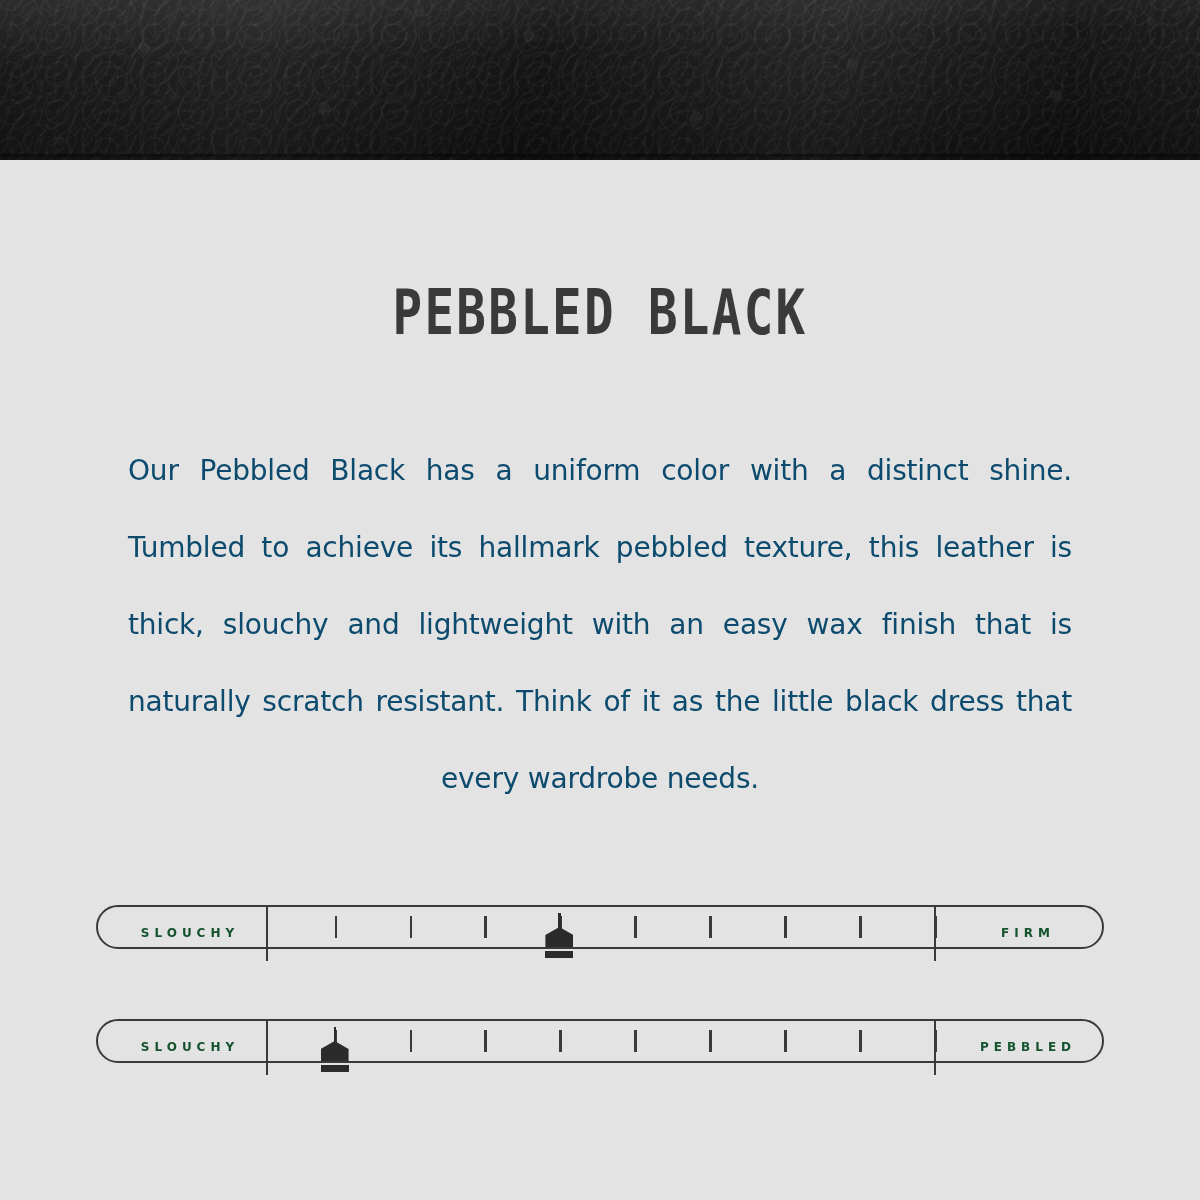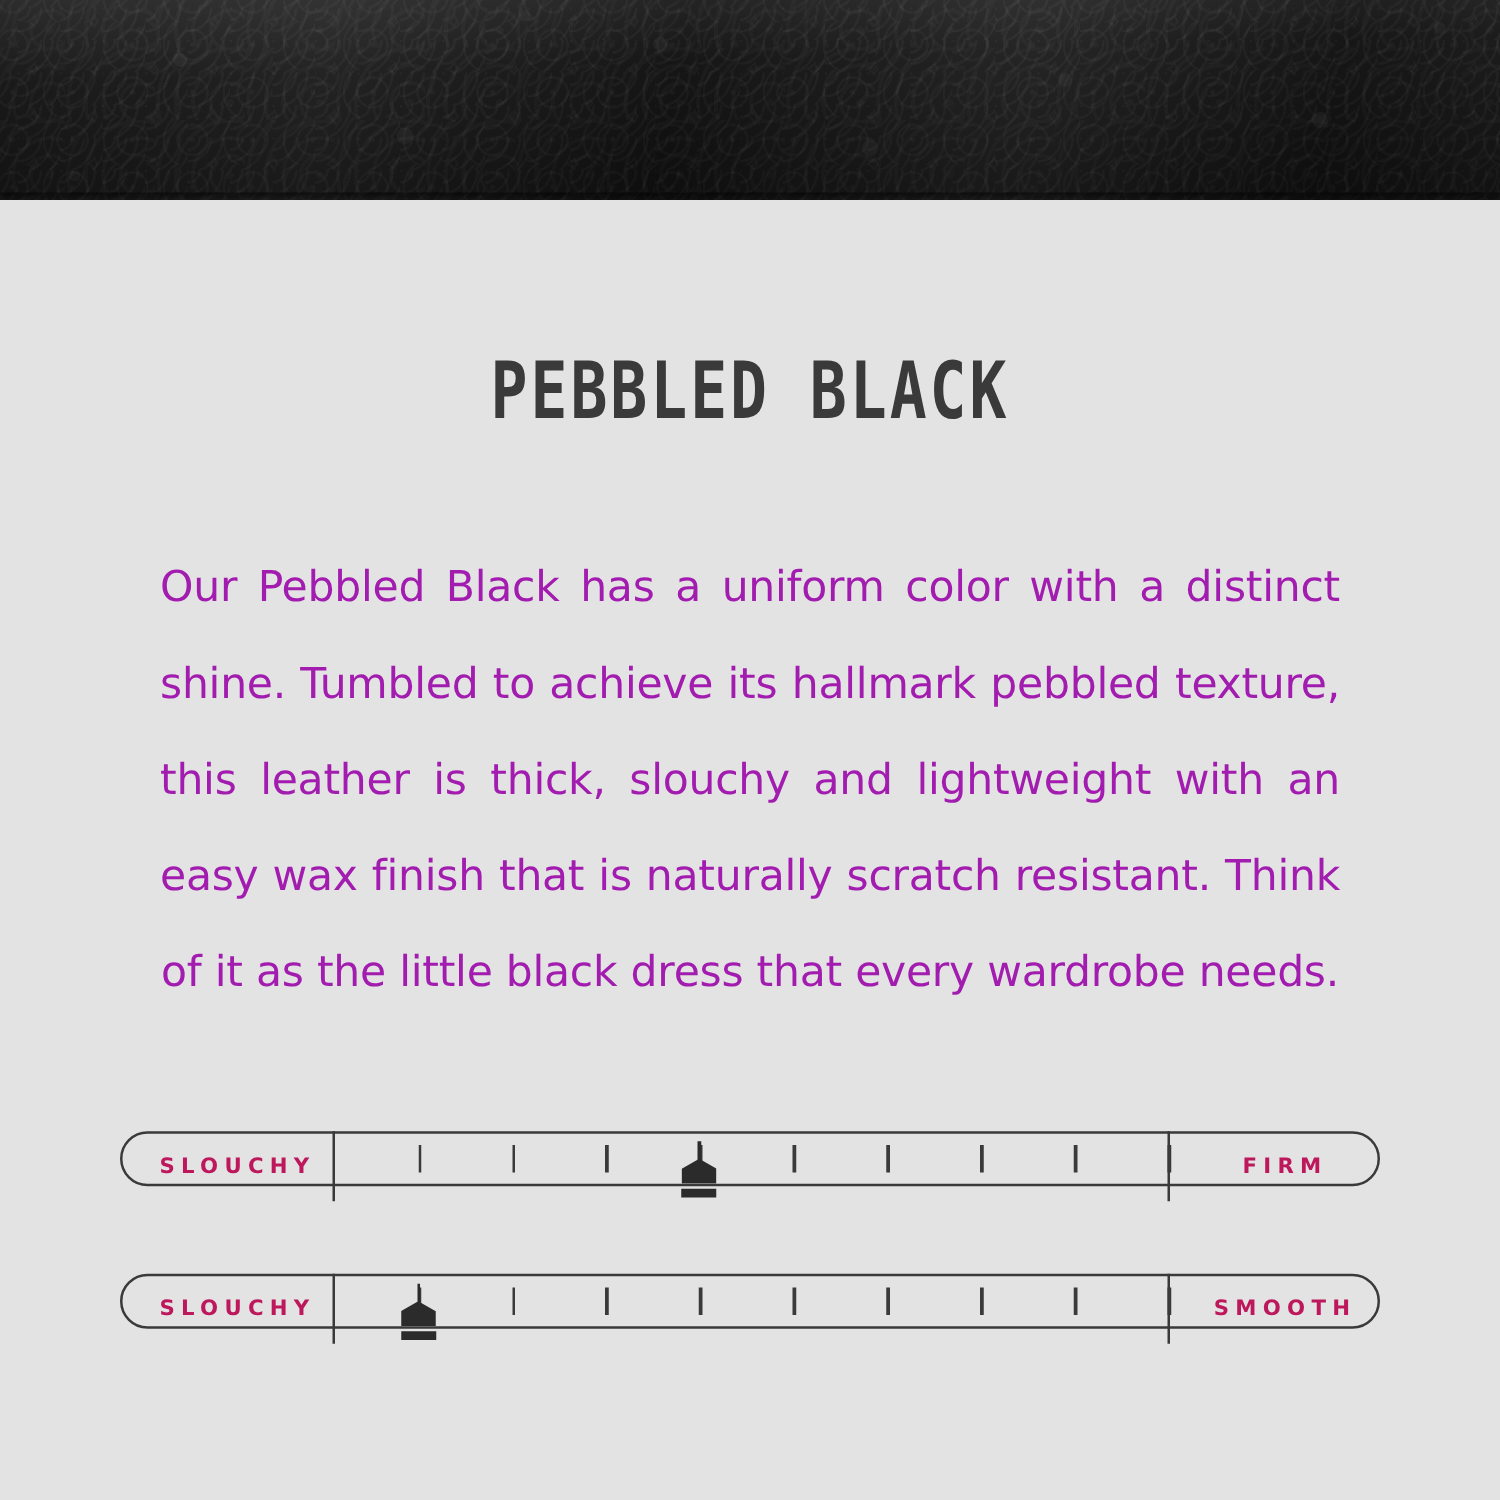--- a/index.html
+++ b/index.html
@@ -83,22 +83,22 @@
   }
 
   
   .description {
     position: absolute;
     left: 128px;
     top: 432px;
     width: 944px;
     text-align: justify;
     text-align-last: center;
-    color: #a21caf;
-    font-size: 34px;
+    color: #0c4a6e;
+    font-size: 28px;
     line-height: 77px;
     font-family: "DejaVu Sans", sans-serif;
     letter-spacing: -0.2px;
   }
 
   
   .scales {
     position: absolute;
     left: 96px;
     top: 905px;
@@ -122,23 +122,23 @@
   }
   .scale-cap {
     position: absolute;
     top: 0;
     height: 56px;
     display: flex;
     align-items: center;
     justify-content: center;
     font-family: "DejaVu Sans", sans-serif;
     font-weight: bold;
-    font-size: 17px;
+    font-size: 12px;
     letter-spacing: 5px;
-    color: #be185d;
+    color: #14532d;
     box-sizing: border-box;
   }
   .scale-cap.left {
     left: 0;
     width: 172px;
     border-right: 2.5px solid #3a3a3a;
     padding-left: 14px;
     text-indent: 4px;
   }
   .scale-cap.right {
@@ -229,21 +229,21 @@
           <div class="marker-stem"></div>
           <div class="marker-head"></div>
           <div class="marker-base"></div>
         </div>
       </div>
     </div>
 
     <div class="scale">
       <div class="scale-track"></div>
       <div class="scale-cap left">SLOUCHY</div>
-      <div class="scale-cap right">SMOOTH</div>
+      <div class="scale-cap right">PEBBLED</div>
       <div class="ticks">
         <div class="tick" style="left:10%"></div>
         <div class="tick" style="left:21.25%"></div>
         <div class="tick" style="left:32.5%"></div>
         <div class="tick" style="left:43.75%"></div>
         <div class="tick" style="left:55%"></div>
         <div class="tick" style="left:66.25%"></div>
         <div class="tick" style="left:77.5%"></div>
         <div class="tick" style="left:88.75%"></div>
         <div class="tick" style="left:100%"></div>

